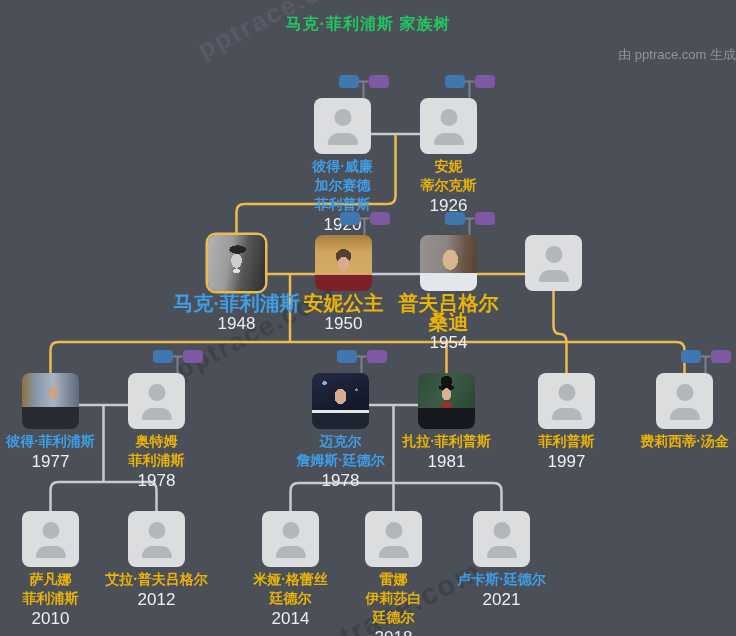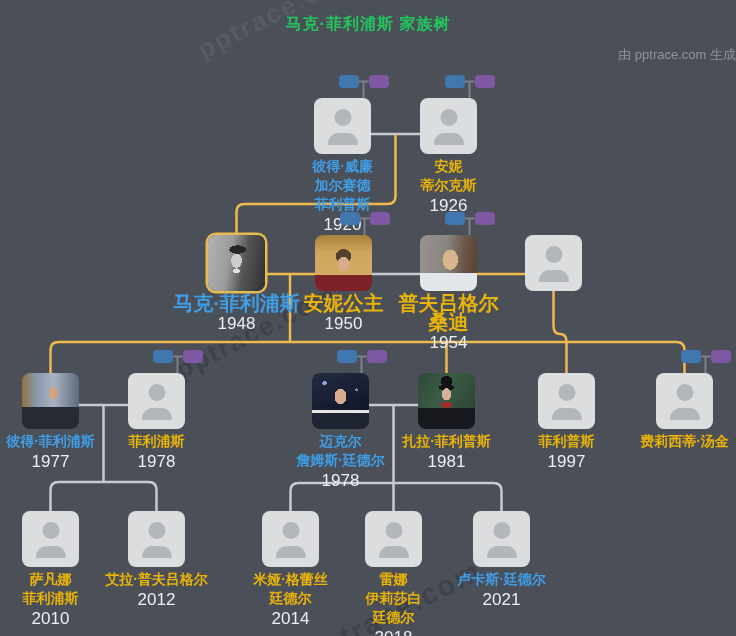--- a/index.html
+++ b/index.html
@@ -172,20 +172,21 @@
     <div class="nm">彼得·菲利浦斯</div>
     <div class="yr">1977</div>
   </div>
 </div>
 <div class="node female" style="left:128px;top:373px;">
   <div class="box ph">
       <div class="head"></div>
       <div class="torso"></div>
     </div>
   <div class="label female">
+    <div class="nm">奥特姆</div>
     <div class="nm">菲利浦斯</div>
     <div class="yr">1978</div>
   </div>
 </div>
 <div class="node male" style="left:312px;top:373px;">
   <div class="box photo-mike"></div>
   <div class="label male">
     <div class="nm">迈克尔</div>
     <div class="nm">詹姆斯·廷德尔</div>
     <div class="yr">1978</div>

